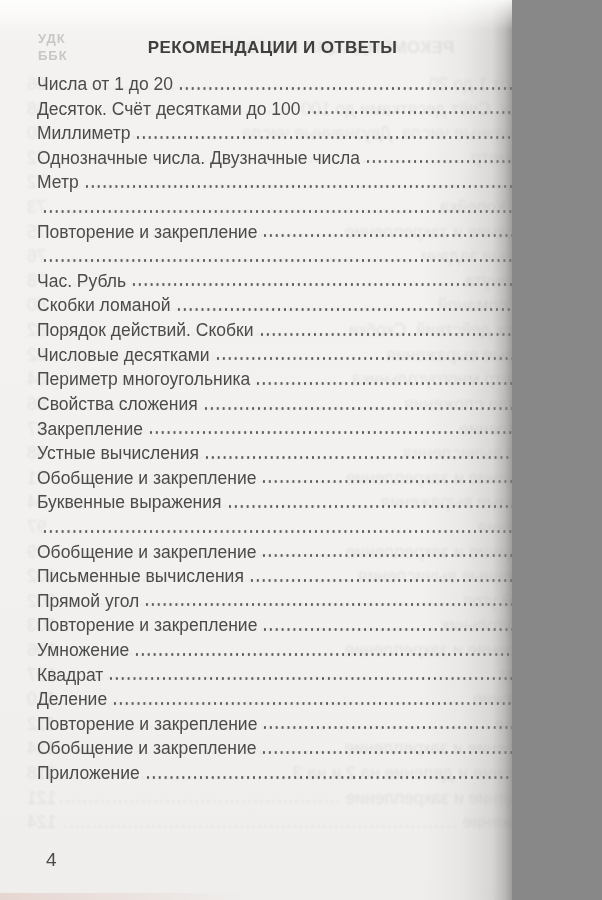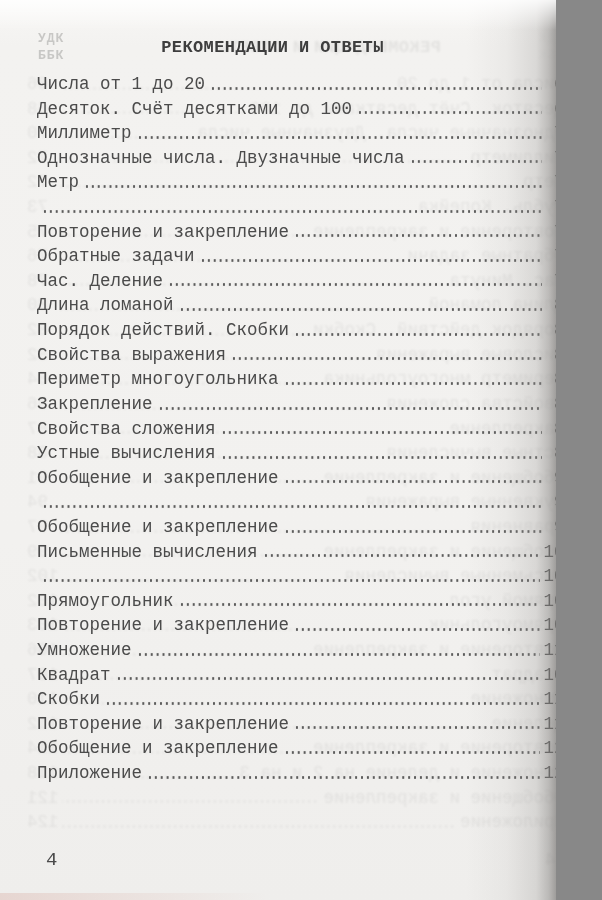--- a/index.html
+++ b/index.html
@@ -1,22 +1,22 @@
 <!DOCTYPE html>
 <html><head>
 <meta charset="utf-8">
 <style>
   html, body { margin: 0; padding: 0; background: #888; }
   .page {
     position: relative;
-    width: 556px;
+    width: 512px;
     height: 900px;
     overflow: hidden;
     background: linear-gradient(180deg, #f8f7f5 0%, #f3f2f0 5%, #f2f1ef 60%, #efeeec 100%);
-    font-family: Liberation Mono, monospace;
+    font-family: Liberation Sans, sans-serif;
     color: #4b4b4b;
   }
   
   .edge-shade-right {
     position: absolute; top: 0; right: 0; width: 90px; height: 100%;
     background: linear-gradient(90deg,
       rgba(160,158,156,0) 0%,
       rgba(160,158,156,0.10) 45%,
       rgba(150,148,146,0.28) 78%,
       rgba(138,136,134,0.52) 92%,
@@ -319,109 +319,109 @@
         <div class="toc-row">
           <span class="toc-leader"></span>
           <span class="toc-page">73</span>
         </div>
         <div class="toc-row">
           <span class="toc-title">Повторение и закрепление</span>
           <span class="toc-leader"></span>
           <span class="toc-page">75</span>
         </div>
         <div class="toc-row">
-          <span class="toc-title">Обратные задачи</span>
           <span class="toc-leader"></span>
           <span class="toc-page">76</span>
         </div>
         <div class="toc-row">
-          <span class="toc-title">Час. Деление</span>
+          <span class="toc-title">Час. Рубль</span>
           <span class="toc-leader"></span>
           <span class="toc-page">78</span>
         </div>
         <div class="toc-row">
-          <span class="toc-title">Длина ломаной</span>
+          <span class="toc-title">Скобки ломаной</span>
           <span class="toc-leader"></span>
           <span class="toc-page">80</span>
         </div>
         <div class="toc-row">
           <span class="toc-title">Порядок действий. Скобки</span>
           <span class="toc-leader"></span>
           <span class="toc-page">82</span>
         </div>
         <div class="toc-row">
-          <span class="toc-title">Свойства выражения</span>
+          <span class="toc-title">Числовые десятками</span>
           <span class="toc-leader"></span>
           <span class="toc-page">82</span>
         </div>
         <div class="toc-row">
           <span class="toc-title">Периметр многоугольника</span>
           <span class="toc-leader"></span>
           <span class="toc-page">84</span>
         </div>
         <div class="toc-row">
+          <span class="toc-title">Свойства сложения</span>
+          <span class="toc-leader"></span>
+          <span class="toc-page">86</span>
+        </div>
+        <div class="toc-row">
           <span class="toc-title">Закрепление</span>
           <span class="toc-leader"></span>
           <span class="toc-page">87</span>
         </div>
         <div class="toc-row">
-          <span class="toc-title">Свойства сложения</span>
-          <span class="toc-leader"></span>
-          <span class="toc-page">86</span>
-        </div>
-        <div class="toc-row">
           <span class="toc-title">Устные вычисления</span>
           <span class="toc-leader"></span>
           <span class="toc-page">88</span>
         </div>
         <div class="toc-row">
           <span class="toc-title">Обобщение и закрепление</span>
           <span class="toc-leader"></span>
           <span class="toc-page">91</span>
         </div>
         <div class="toc-row">
+          <span class="toc-title">Буквенные выражения</span>
+          <span class="toc-leader"></span>
+          <span class="toc-page">94</span>
+        </div>
+        <div class="toc-row">
           <span class="toc-leader"></span>
           <span class="toc-page">97</span>
         </div>
         <div class="toc-row">
           <span class="toc-title">Обобщение и закрепление</span>
           <span class="toc-leader"></span>
           <span class="toc-page">99</span>
         </div>
         <div class="toc-row">
           <span class="toc-title">Письменные вычисления</span>
           <span class="toc-leader"></span>
           <span class="toc-page">102</span>
         </div>
         <div class="toc-row">
+          <span class="toc-title">Прямой угол</span>
           <span class="toc-leader"></span>
           <span class="toc-page">102</span>
         </div>
         <div class="toc-row">
-          <span class="toc-title">Прямоугольник</span>
-          <span class="toc-leader"></span>
-          <span class="toc-page">103</span>
-        </div>
-        <div class="toc-row">
           <span class="toc-title">Повторение и закрепление</span>
           <span class="toc-leader"></span>
           <span class="toc-page">106</span>
         </div>
         <div class="toc-row">
           <span class="toc-title">Умножение</span>
           <span class="toc-leader"></span>
           <span class="toc-page">110</span>
         </div>
         <div class="toc-row">
           <span class="toc-title">Квадрат</span>
           <span class="toc-leader"></span>
           <span class="toc-page">107</span>
         </div>
         <div class="toc-row">
-          <span class="toc-title">Скобки</span>
+          <span class="toc-title">Деление</span>
           <span class="toc-leader"></span>
           <span class="toc-page">112</span>
         </div>
         <div class="toc-row">
           <span class="toc-title">Повторение и закрепление</span>
           <span class="toc-leader"></span>
           <span class="toc-page">114</span>
         </div>
         <div class="toc-row">
           <span class="toc-title">Обобщение и закрепление</span>

